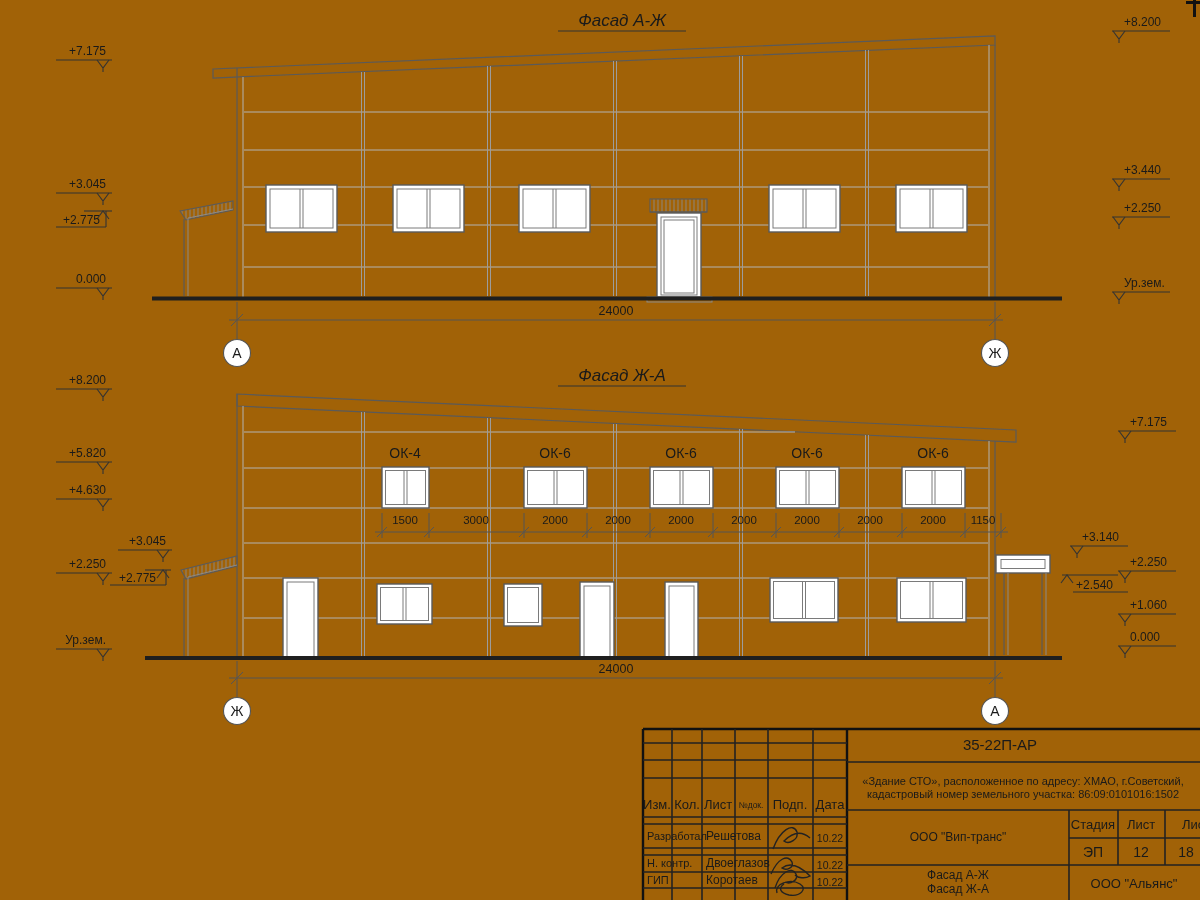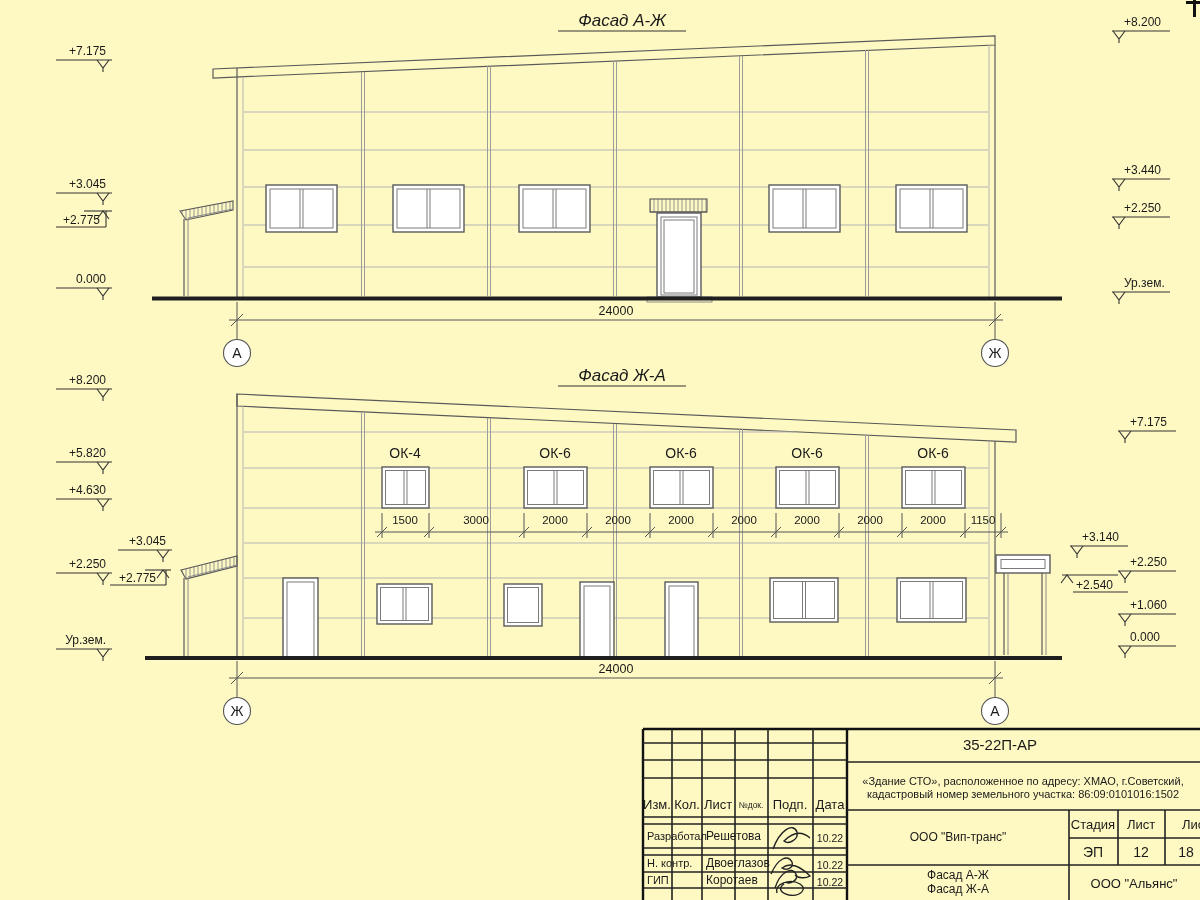--- a/index.html
+++ b/index.html
@@ -1,16 +1,16 @@
 <!DOCTYPE html>
 <html><head>
 <meta charset="utf-8">
 <style>
   html,body{margin:0;padding:0;background:#ffffff;}
-  .sheet{position:relative;width:1200px;height:900px;background:#fef9c3;overflow:hidden;
+  .sheet{position:relative;width:1200px;height:900px;background:#a16207;overflow:hidden;
          font-family:"Liberation Sans",sans-serif;}
   svg text{fill:#1a1a1a;font-family:"Liberation Sans",sans-serif;}
   .ftitle{font-size:17px;font-style:italic;}
   .mark{font-size:12px;}
   .dim{font-size:11.5px;}
   .dimbig{font-size:12.5px;}
   .axisletter{font-size:14px;}
   .oklabel{font-size:14px;}
   .tb-doc{font-size:15px;}
   .tb-desc{font-size:11px;}

